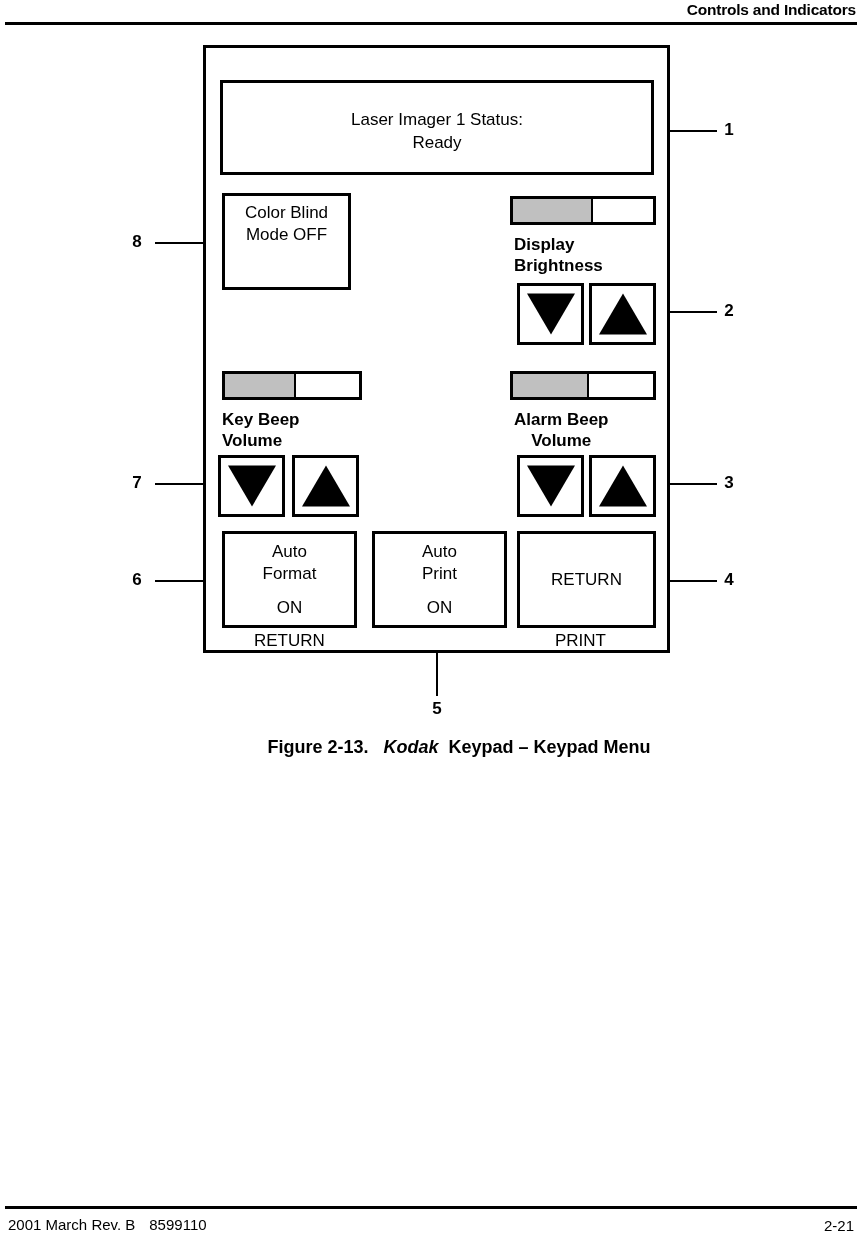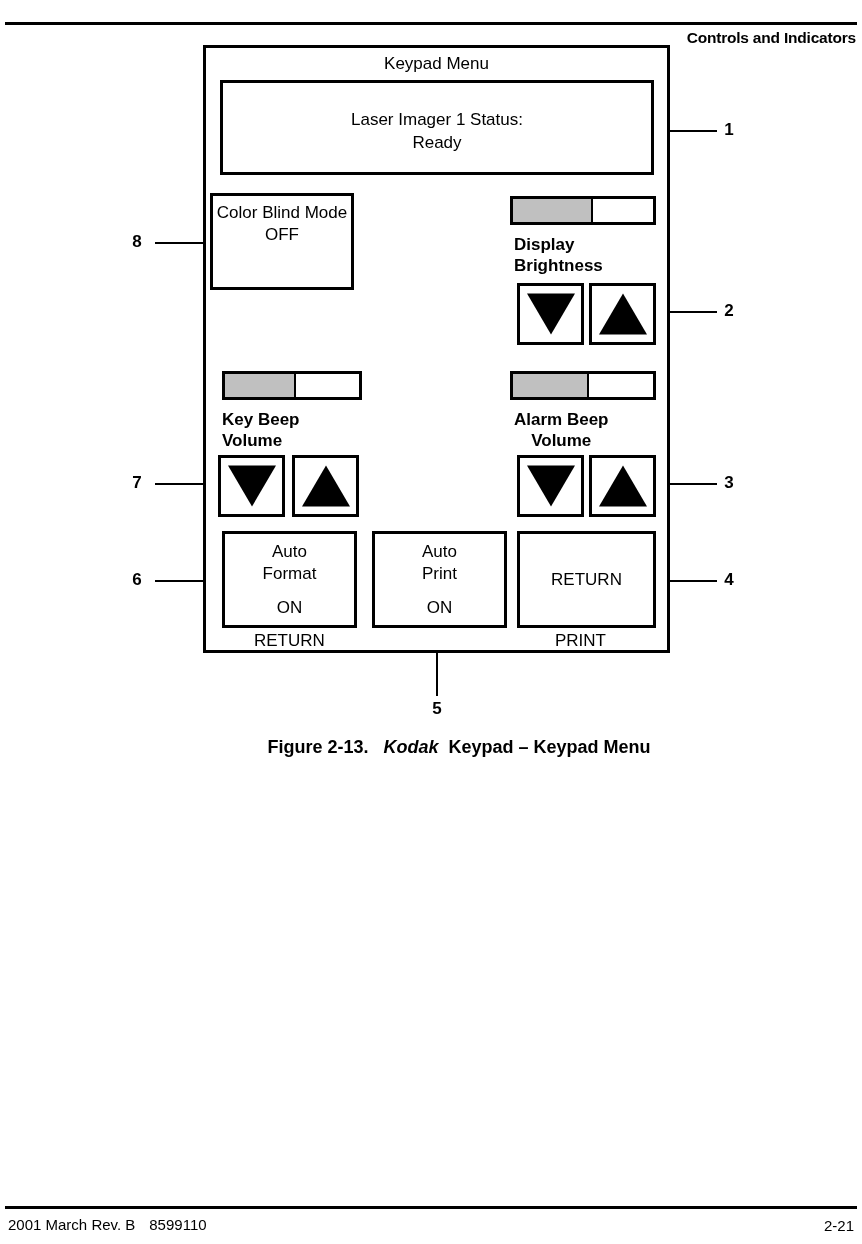--- a/index.html
+++ b/index.html
@@ -24,21 +24,20 @@
     width: 862px;
     height: 26px;
   }
   #header-title {
     position: absolute;
     right: 6px;
     top: 1px;
     font-size: 15.5px;
     font-weight: bold;
     letter-spacing: -0.2px;
-    margin-top: 28px;
   }
   #header-rule {
     position: absolute;
     left: 5px;
     top: 22px;
     width: 852px;
     height: 3px;
     background: #000000;
   }
 
@@ -96,23 +95,23 @@
   
   .btn-box {
     position: absolute;
     border: 3px solid #000000;
     box-sizing: border-box;
     background: #ffffff;
   }
 
   
   #btn-color-blind {
-    left: 4px;
+    left: 16px;
     top: 145px;
-    width: 144px;
+    width: 129px;
     height: 97px;
     padding-left: 20px;
   }
   #btn-color-blind .stack {
     position: absolute;
     left: 0;
     top: 6px;
     width: 100%;
     text-align: center;
     font-size: 17px;
@@ -305,21 +304,20 @@
   <div class="callout-num" style="left:127px; top:570px; width:20px;">6</div>
 
   <div class="leader-h" style="left:155px; top:483px; width:78px;"></div>
   <div class="callout-num" style="left:127px; top:473px; width:20px;">7</div>
 
   <div class="leader-h" style="left:155px; top:242px; width:78px;"></div>
   <div class="callout-num" style="left:127px; top:232px; width:20px;">8</div>
 
   <div id="keypad-frame">
 
-    <div id="keypad-title">Keypad Menu</div>
 
     <div id="status-display">
       <div id="status-text">Laser Imager 1 Status:
 Ready</div>
     </div>
 
     <div class="btn-box" id="btn-color-blind">
       <div class="stack">Color
 Blind
 Mode

